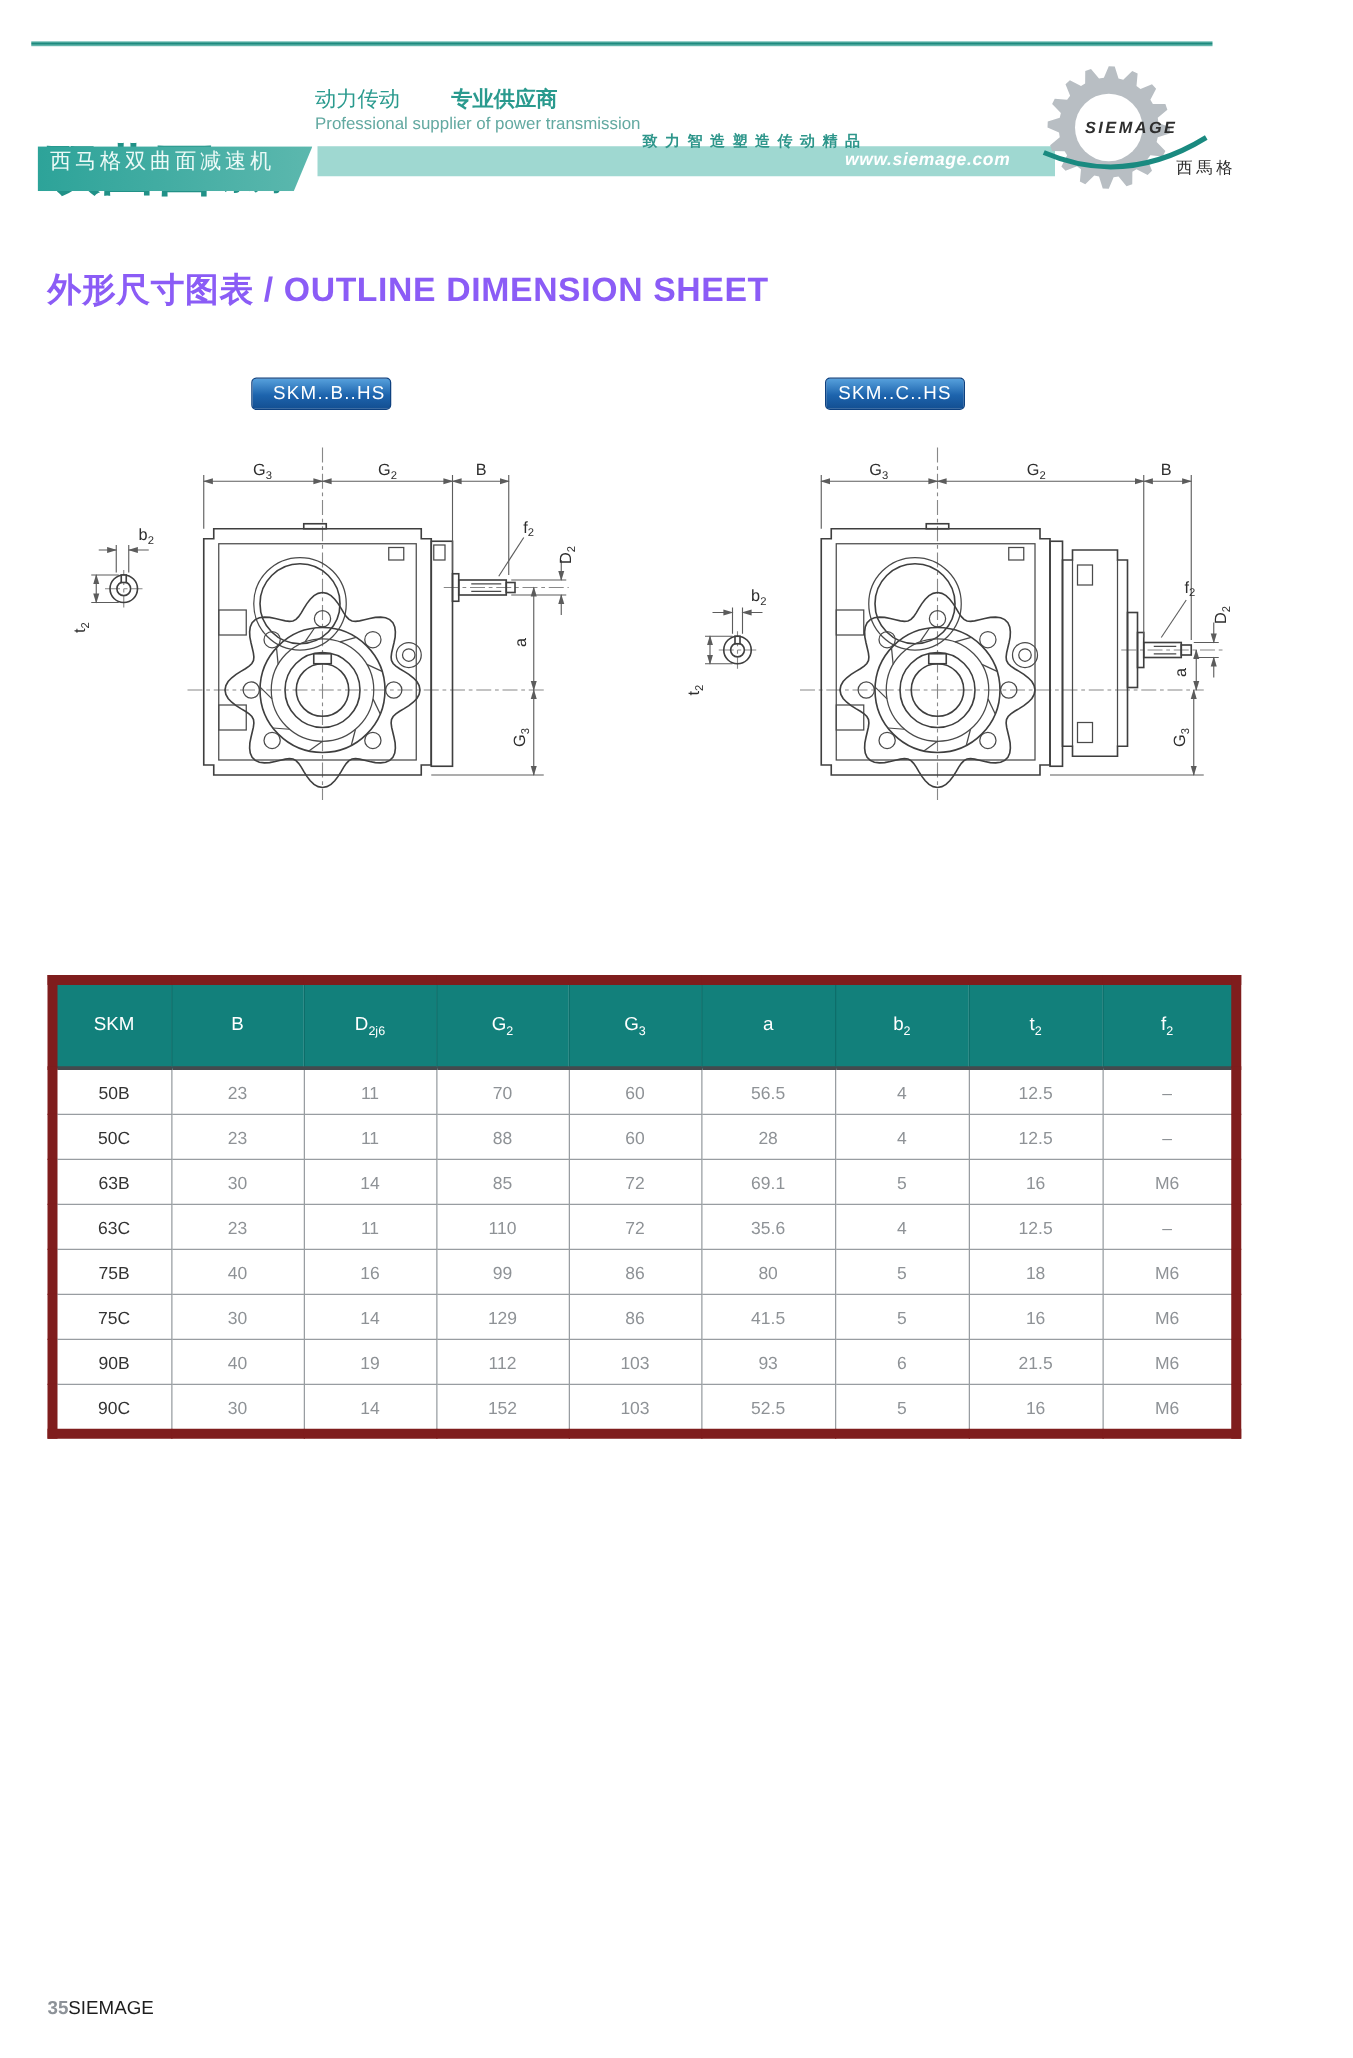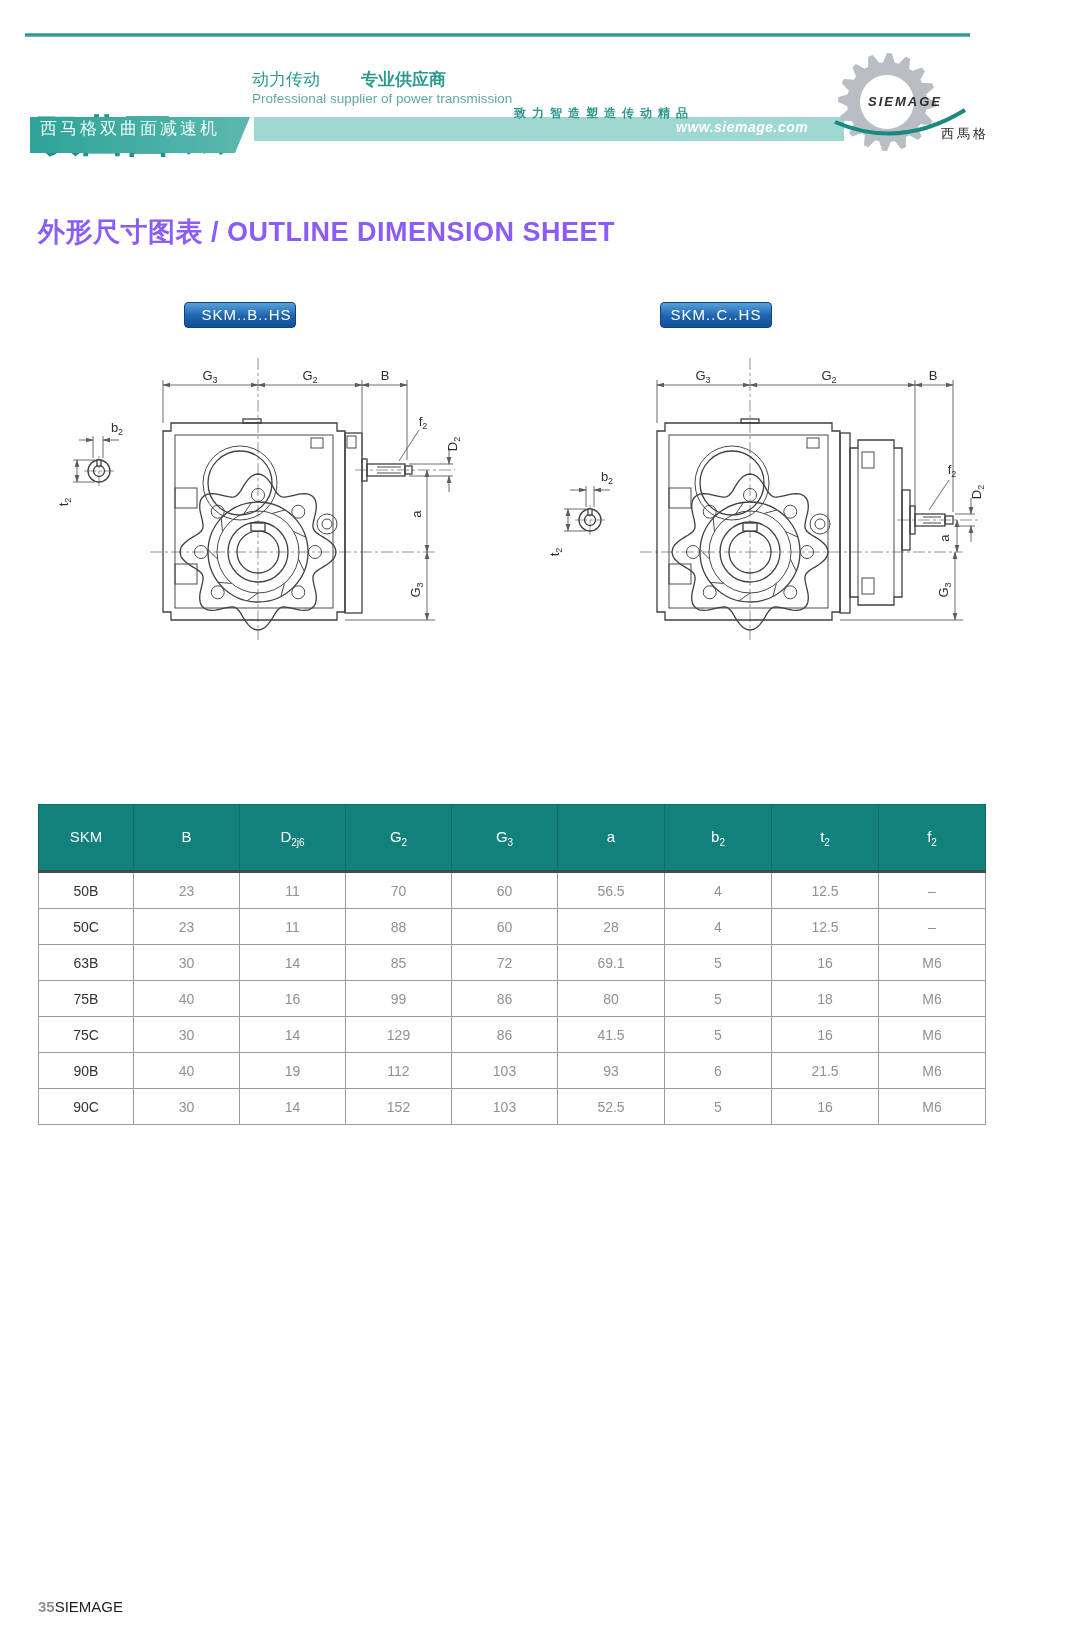--- a/index.html
+++ b/index.html
@@ -29,39 +29,39 @@
 
   
   .page-title{position:absolute;left:38px;top:214px;font-size:27px;font-weight:700;
               color:#8b5cf6;letter-spacing:0.5px;white-space:nowrap;}
 
   
   .badge{position:absolute;width:112px;height:26px;border-radius:4px;box-sizing:border-box;
          background:linear-gradient(180deg,#56a0dc 0%,#1d64ad 55%,#134f92 100%);
          border:1px solid #0e4180;color:#fff;font-size:15px;line-height:24px;
          text-align:center;letter-spacing:1px;}
-  .badge-b{left:184px;top:302px;padding-left:13px;}
+  .badge-b{left:201px;top:302px;padding-left:13px;}
   .badge-c{left:660px;top:302px;}
 
   
   .drawing{position:absolute;width:470px;height:305px;}
   .drawing-b{left:55px;top:340px;}
   .drawing-c{left:525px;top:340px;}
   svg .ln{stroke:#3f3f3f;stroke-width:1.3;fill:none;}
   svg .thin{stroke:#4a4a4a;stroke-width:1;fill:none;}
   svg .cl{stroke:#888;stroke-width:0.9;fill:none;stroke-dasharray:12 3 3 3;}
   svg .dim{stroke:#5c5c5c;stroke-width:0.9;fill:none;}
   svg text{font-family:"Liberation Sans","DejaVu Sans",sans-serif;font-size:13px;
            fill:#2e2e2e;text-anchor:middle;}
   svg .sub{font-size:9px;}
   svg .white{fill:#fff;}
 
   
   .dim-table{position:absolute;left:38px;top:780px;width:947px;border-collapse:collapse;
-             table-layout:fixed;border:1px solid #7f1d1d;margin-top:24px;}
+             table-layout:fixed;border:8px solid #7f1d1d;}
   .dim-table th{background:#12807b;color:#fff;font-weight:400;font-size:15px;height:63px;
                 border:1px solid #0d6e6a;border-bottom:3px solid #434a4e;}
   .dim-table th sub{font-size:10px;}
   .dim-table td{height:33px;text-align:center;font-size:14px;color:#8e9296;
                 border:1px solid #989da1;background:#fff;}
   .dim-table td.model{color:#333;}
 
   
   .footer{position:absolute;left:38px;top:1598px;font-size:15px;white-space:nowrap;}
   .footer .num{color:#8d9298;font-weight:bold;}
@@ -383,20 +383,31 @@
         <td>30</td>
         <td>14</td>
         <td>85</td>
         <td>72</td>
         <td>69.1</td>
         <td>5</td>
         <td>16</td>
         <td>M6</td>
       </tr>
       <tr>
+        <td class="model">63C</td>
+        <td>23</td>
+        <td>11</td>
+        <td>110</td>
+        <td>72</td>
+        <td>35.6</td>
+        <td>4</td>
+        <td>12.5</td>
+        <td>–</td>
+      </tr>
+      <tr>
         <td class="model">75B</td>
         <td>40</td>
         <td>16</td>
         <td>99</td>
         <td>86</td>
         <td>80</td>
         <td>5</td>
         <td>18</td>
         <td>M6</td>
       </tr>

